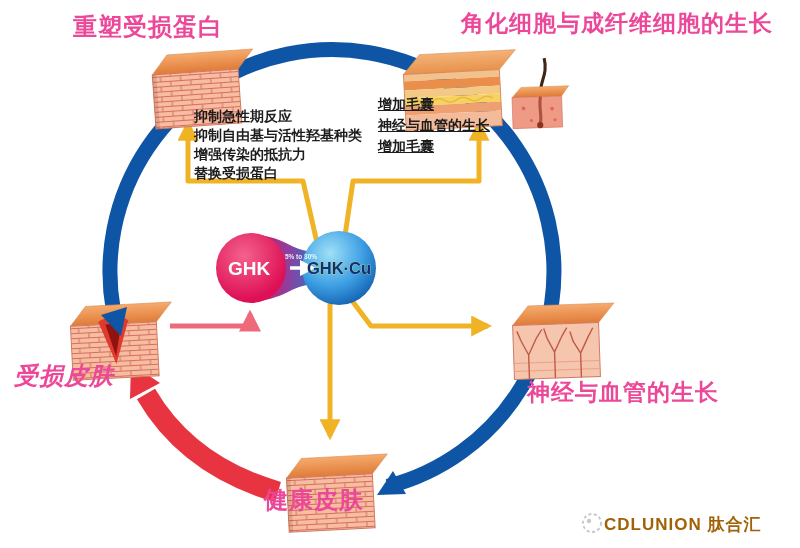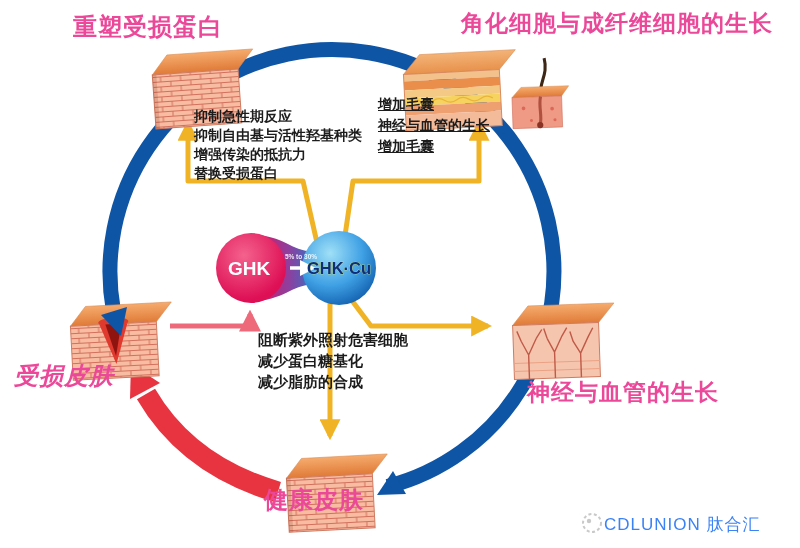--- a/index.html
+++ b/index.html
@@ -5,22 +5,22 @@
   html,body{margin:0;padding:0;background:#fff;}
   #stage{
     position:relative;width:800px;height:548px;overflow:hidden;background:#fff;
     font-family:"Liberation Sans","DejaVu Sans",sans-serif;color:#111;
   }
   #diagram-svg{position:absolute;left:0;top:0;}
   .big-label{position:absolute;font-weight:900;font-size:24px;letter-spacing:1px;color:#ec4899;white-space:nowrap;}
   .note{position:absolute;font-weight:700;font-size:14px;line-height:19px;color:#1c1c1c;white-space:nowrap;}
   .note.note-protect{font-size:15px;line-height:21px;}
   .note.note-growth{line-height:21px;}
-  .watermark{position:absolute;left:604px;top:513px;font-weight:400;font-size:17px;
-    color:#3b82f6;letter-spacing:1px;white-space:nowrap;}
+  .watermark{position:absolute;left:604px;top:513px;font-weight:700;font-size:17px;
+    color:#a16207;letter-spacing:1px;white-space:nowrap;}
 </style>
 </head>
 <body>
 
 <div id="stage">
 
   <svg id="diagram-svg" width="800" height="548" viewBox="0 0 800 548">
     <defs>
       <marker id="mYellow" viewBox="0 0 10 10" refX="8" refY="5" markerWidth="4.2" markerHeight="4.2" orient="auto">
         <path d="M0,0 L10,5 L0,10 Z" fill="#f0b325"></path>
@@ -158,20 +158,15 @@
     <div>增强传染的抵抗力</div>
     <div>替换受损蛋白</div>
   </div>
 
   <div class="note note-growth" style="left:378px;top:94px;text-decoration:underline;">
     <div>增加毛囊</div>
     <div>神经与血管的生长</div>
     <div>增加毛囊</div>
   </div>
 
-  <div class="note note-protect" style="left:258px;top:329px;">
-    <div>阻断紫外照射危害细胞</div>
-    <div>减少蛋白糖基化</div>
-    <div>减少脂肪的合成</div>
-  </div>
 
   <div class="watermark">CDLUNION 肽合汇</div>
 </div>
 
 </body></html>

